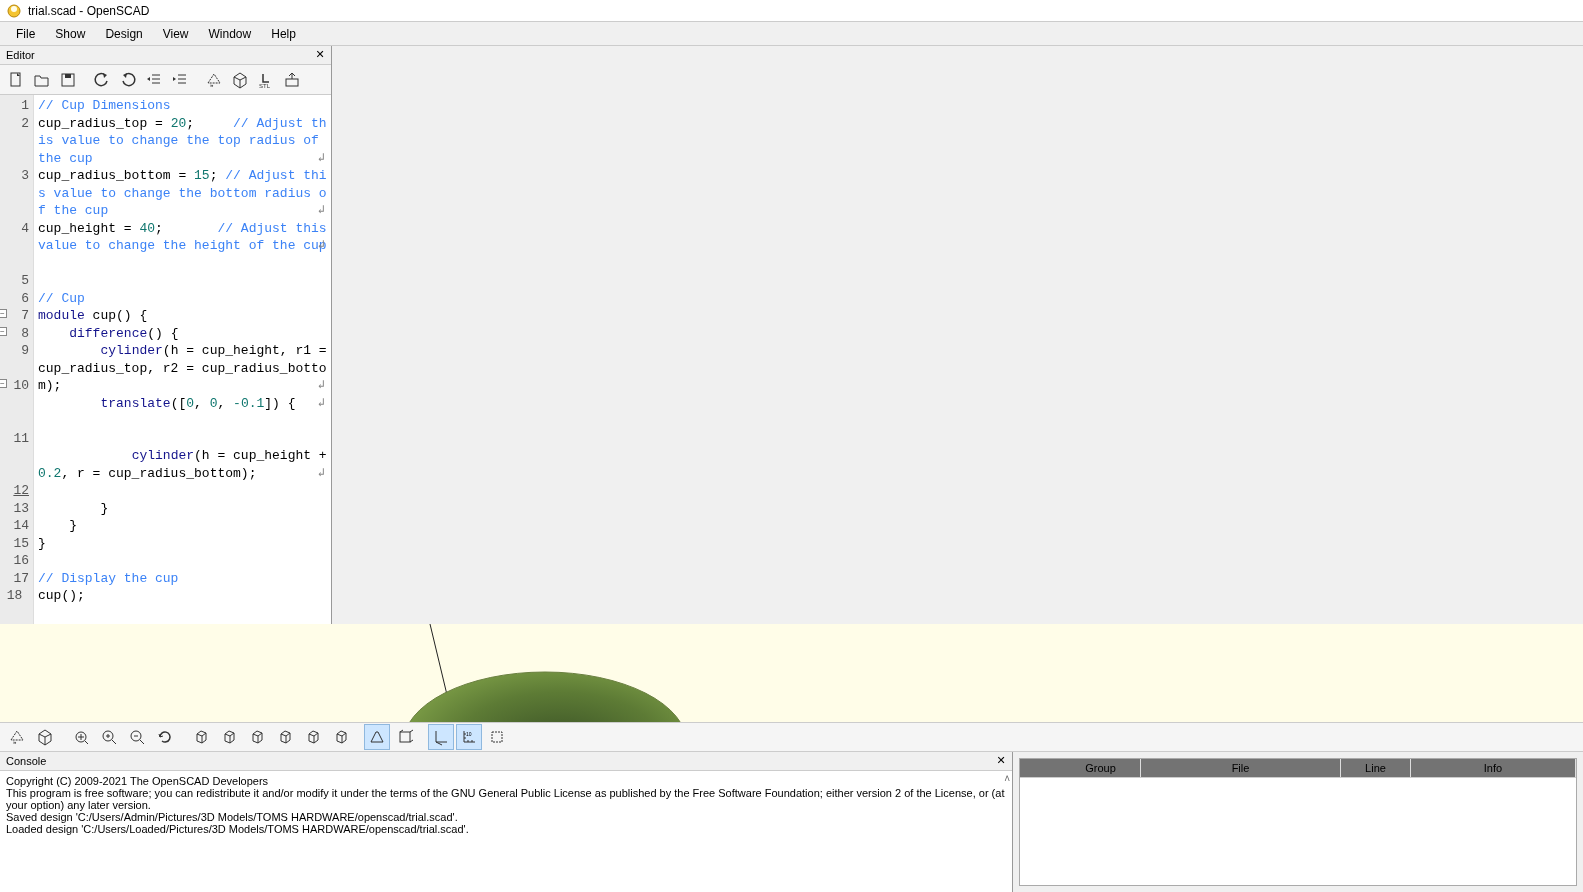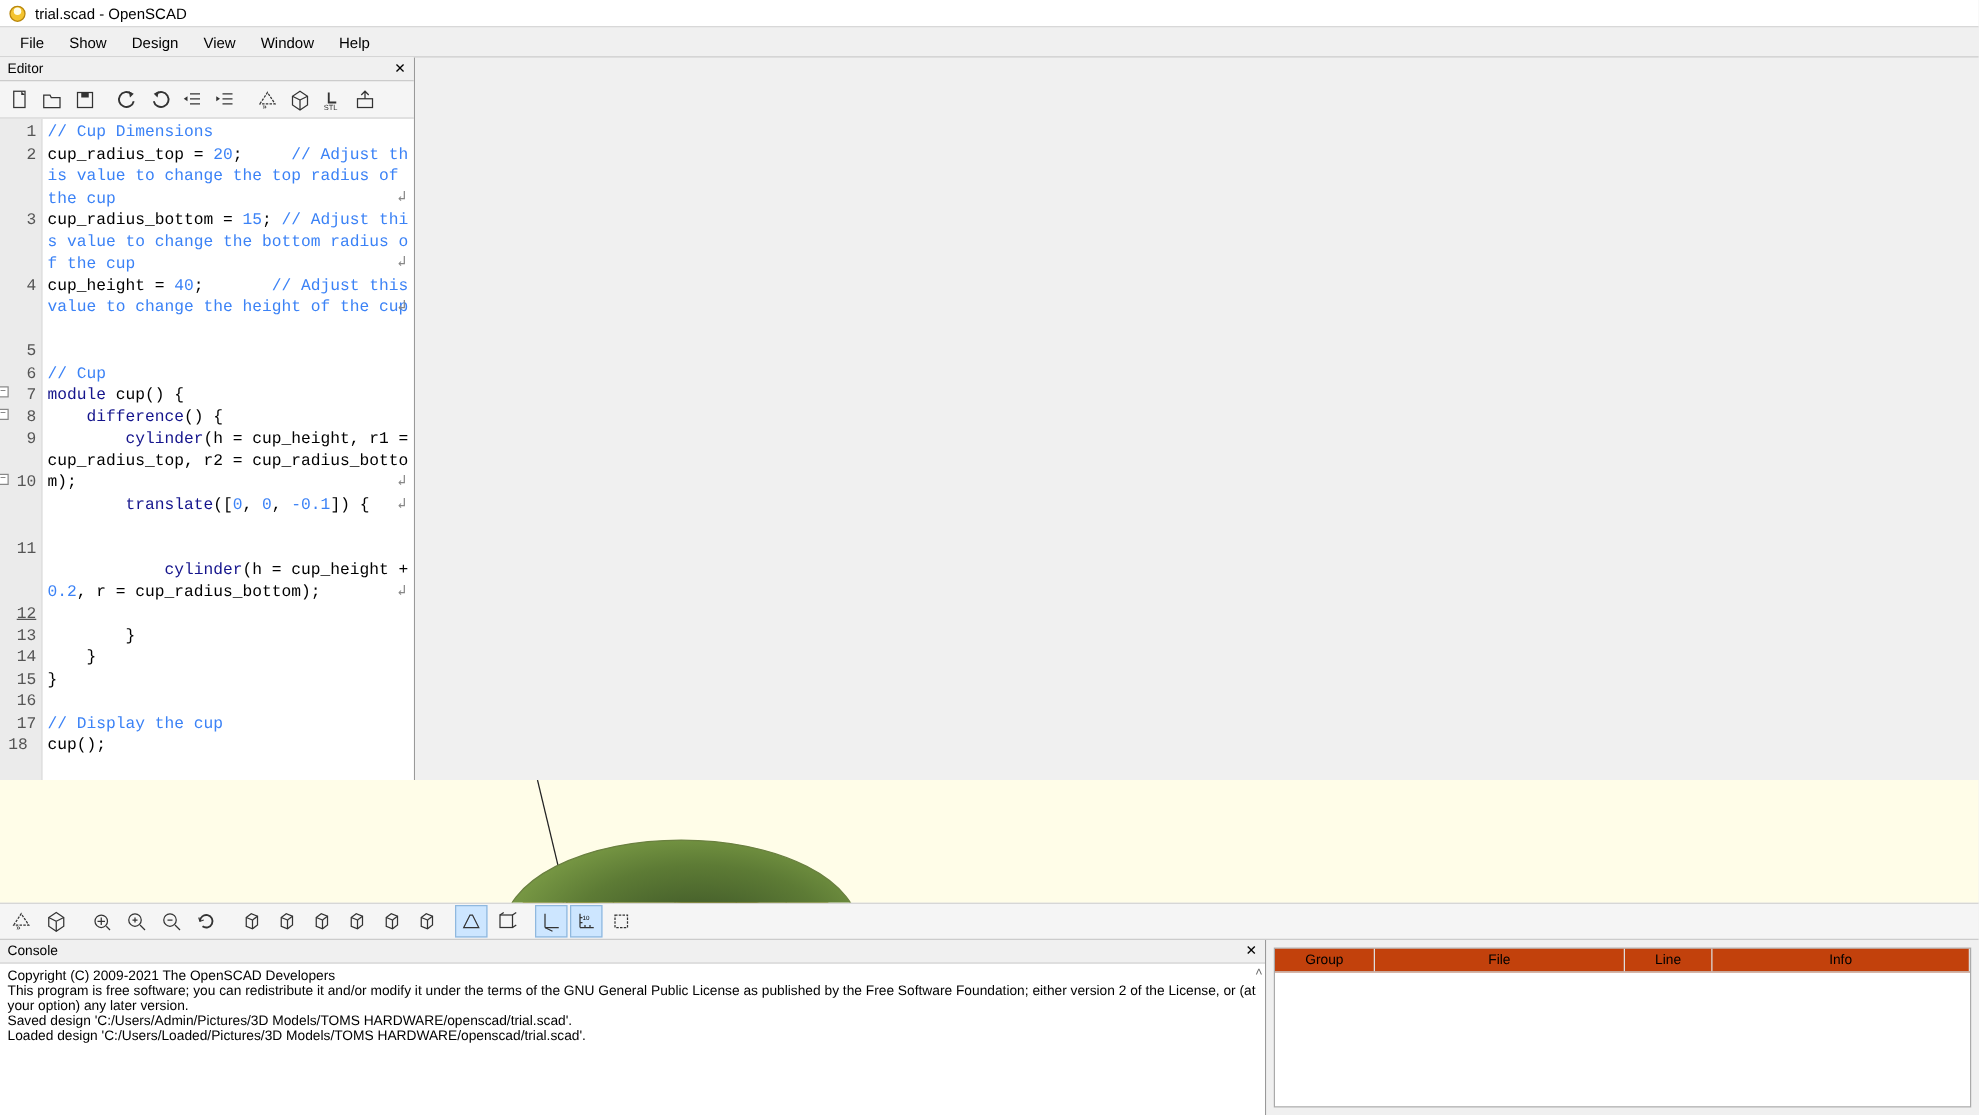--- a/index.html
+++ b/index.html
@@ -104,21 +104,21 @@
   background: #fff;
 }
 .code {
   flex: 1;
   padding: 2px 4px;
   white-space: pre-wrap;
   word-break: break-all;
 }
 .c-comment { color: #3b82f6; }
 .c-keyword { color: #14148c; font-weight: normal; }
-.c-num { color: #3b82f6; }
+.c-num { color: #0f766e; }
 .code-line { display: block; position: relative; }
 .wrap-marker {
   position: absolute; right: 2px; color: #888; font-size: 12px;
 }
 
 .right-side {
   flex: 1;
   display: flex;
   flex-direction: column;
 }
@@ -192,21 +192,21 @@
 }
 .errorlog-filter { display: flex; align-items: center; gap: 10px; font-size: 11px; }
 .errorlog-filter select {
   width: 110px; height: 20px; font-size: 11px; background: #fff; border: 1px solid #aaa;
 }
 .error-table {
   flex: 1;
   background: #fff;
   border: 1px solid #aaa;
 }
-.error-table .th-row { display: flex; background: #c2410c; border-bottom: 1px solid #ccc; }
+.error-table .th-row { display: flex; background: #737373; border-bottom: 1px solid #ccc; padding-left: 41px; }
 .error-table .th {
   padding: 3px 8px; font-size: 11px; border-right: 1px solid #ddd; text-align: center;
 }
 .svg-icon { width: 18px; height: 18px; }
 </style>
 </head>
 <body>
 
 <div class="title-bar">
   <span class="icon">

